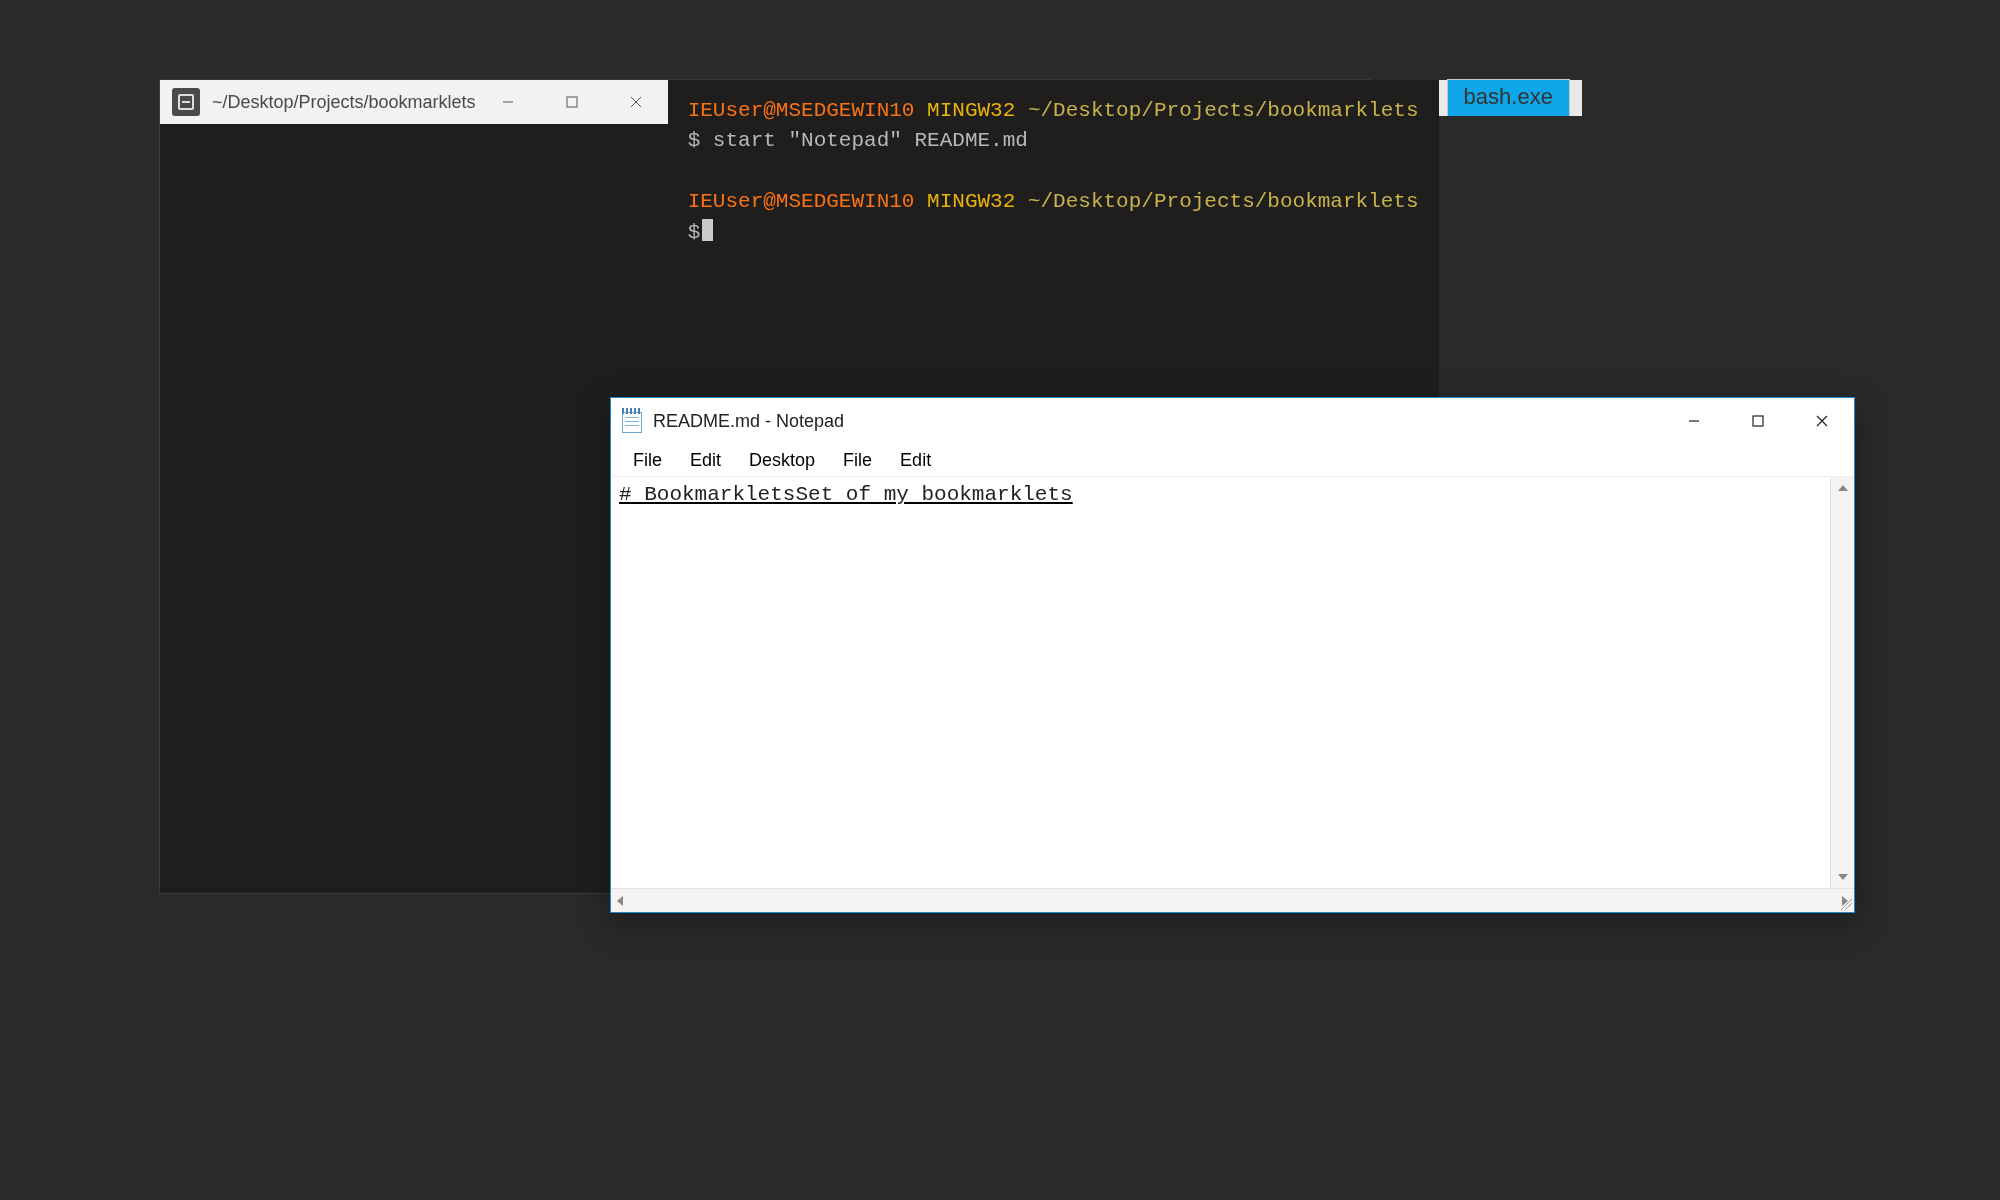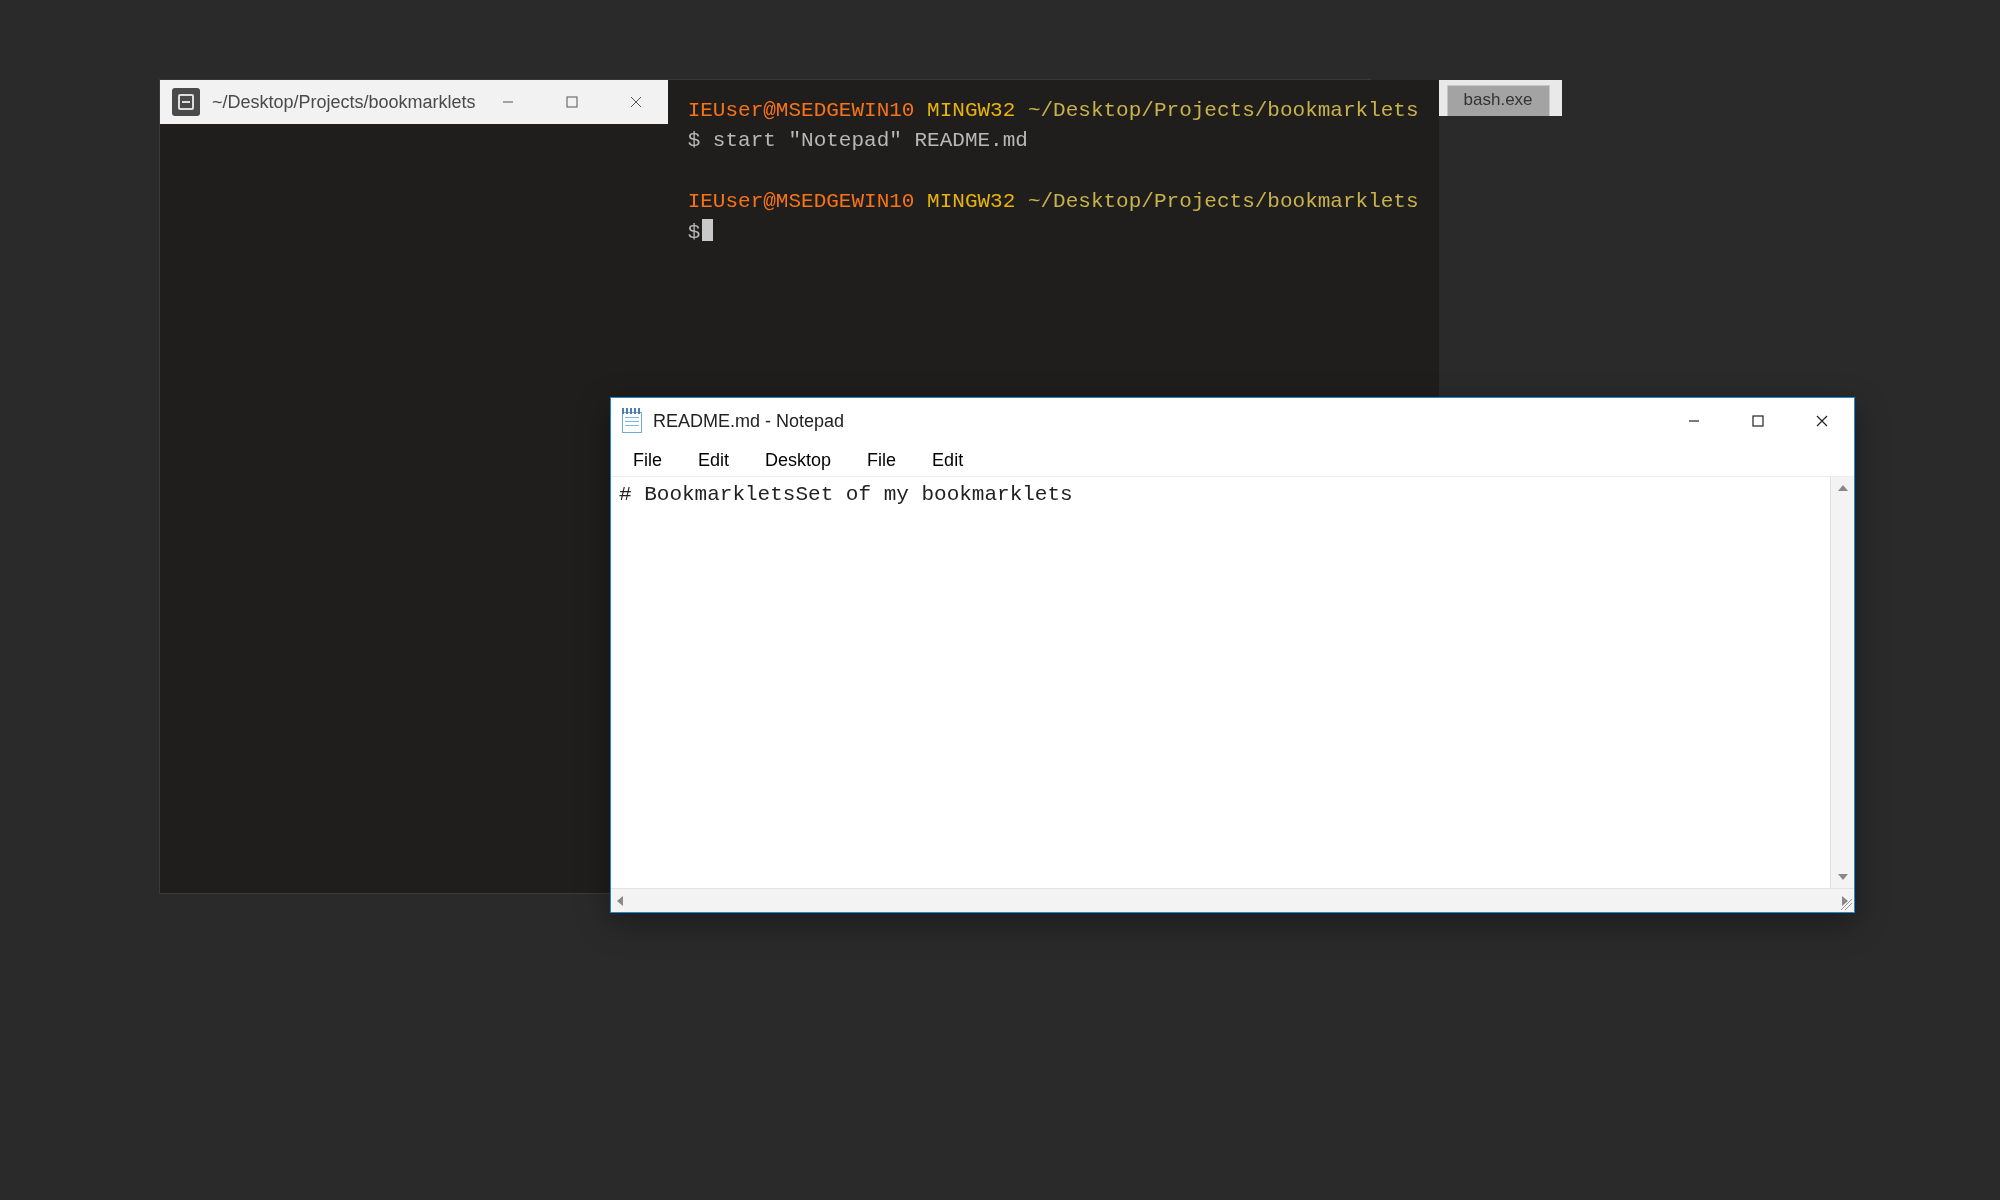--- a/index.html
+++ b/index.html
@@ -67,25 +67,25 @@
     margin-left: 2px;
   }
 
   .term-tabbar {
     height: 36px;
     background: #e9e9e9;
     display: flex; align-items: flex-end;
     padding: 0 8px;
   }
   .term-tab {
-    background: #a3a3a3;
+    background: #0ea5e9;
     border: 1px solid #c7c7c7;
     border-bottom: none;
     padding: 4px 16px 6px 16px;
-    font-size: 17px;
+    font-size: 22px;
     color: #333;
     margin-right: 4px;
   }
 
   
   .np-win {
     position: absolute;
     left: 610px; top: 397px;
     width: 1245px; height: 516px;
     background: #fff;
@@ -124,30 +124,31 @@
     width: 64px; display: flex;
     align-items: center; justify-content: center;
   }
   .np-ctrl svg { width: 14px; height: 14px; stroke: #222; stroke-width: 1.2; fill: none; }
 
   .np-menubar {
     height: 32px;
     display: flex; align-items: center;
     font-size: 18px;
     padding: 0 8px;
-    gap: 8px;
+    gap: 0;
     user-select: none;
   }
   .np-menu { padding: 2px 14px; }
 
   .np-editor-wrap {
     flex: 1;
     border-top: 1px solid #eee;
     display: flex;
     position: relative;
+    text-decoration: underline;
   }
   .np-editor {
     flex: 1;
     border: none; outline: none; resize: none;
     font-family: Consolas, "Courier New", monospace;
     font-size: 21px;
     padding: 6px 8px;
     color: #222;
     white-space: pre;
   }

